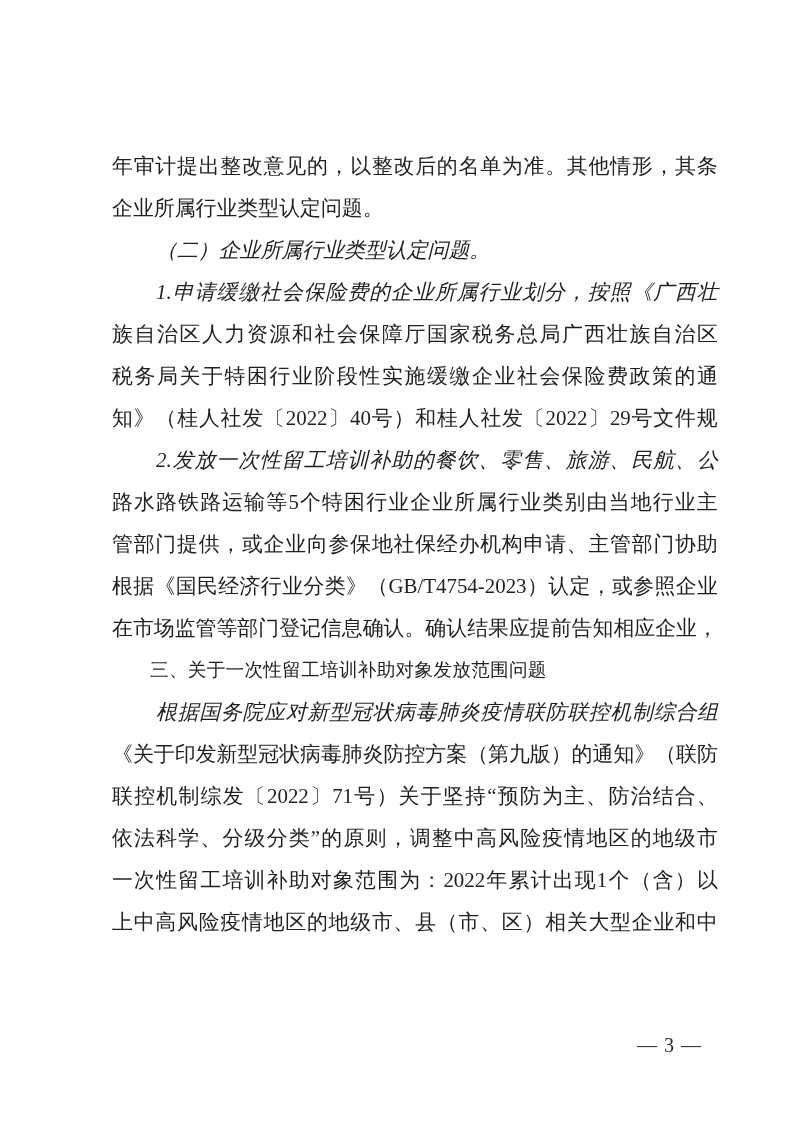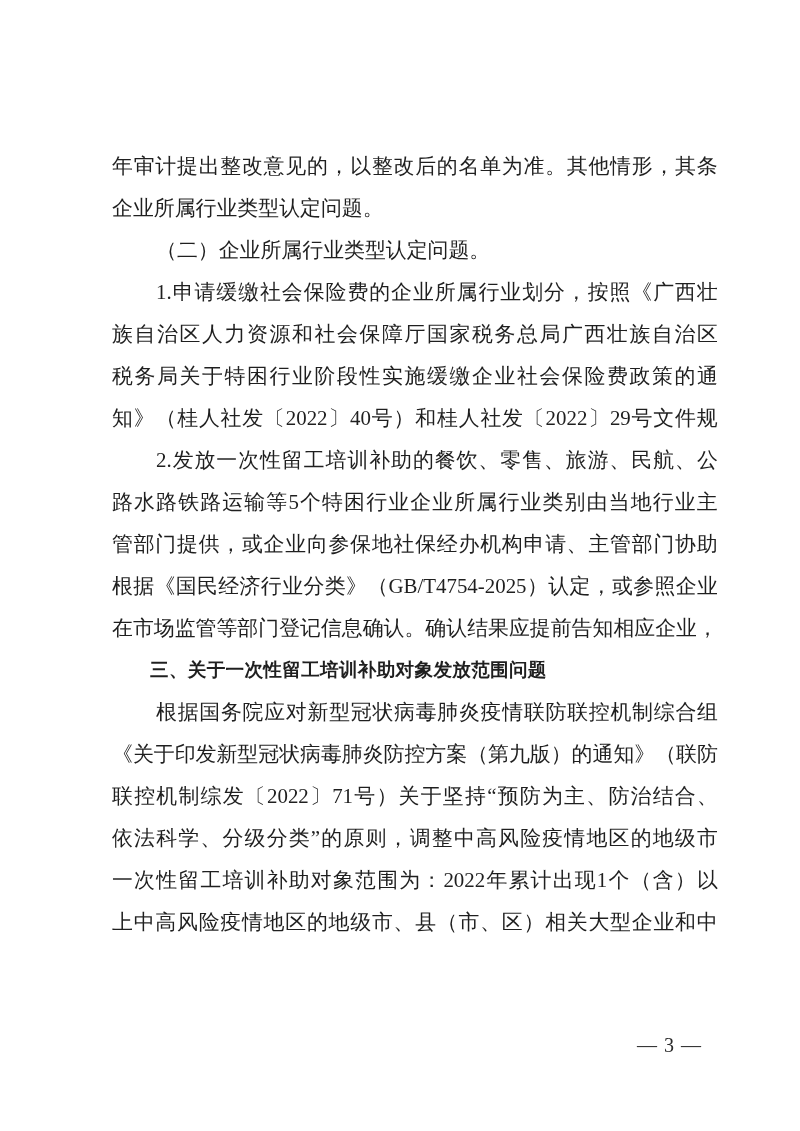--- a/index.html
+++ b/index.html
@@ -30,24 +30,25 @@
     white-space: nowrap;
   }
   .line.fill {
     display: flex;
     justify-content: space-between;
     align-items: center;
     white-space: normal;
   }
   .line.indent {
     padding-left: 44px;
+    font-style: italic;
   }
   .line.heading {
     font-family: "Liberation Sans", "DejaVu Sans", sans-serif;
-    font-weight: 700;
+    font-weight: 400;
     font-size: 18.6px;
     padding-left: 38px;
     letter-spacing: 0.3px;
   }
   .page-number {
     position: absolute;
     top: 1034px;
     right: 98px;
     font-size: 20px;
     letter-spacing: 1px;
@@ -300,21 +301,21 @@
         <span>国</span>
         <span>民</span>
         <span>经</span>
         <span>济</span>
         <span>行</span>
         <span>业</span>
         <span>分</span>
         <span>类</span>
         <span>》</span>
         <span>（</span>
-        <span>GB/T4754-2025</span>
+        <span>GB/T4754-2023</span>
         <span>）</span>
         <span>认</span>
         <span>定</span>
         <span>，</span>
         <span>或</span>
         <span>参</span>
         <span>照</span>
         <span>企</span>
         <span>业</span>
       </div>

